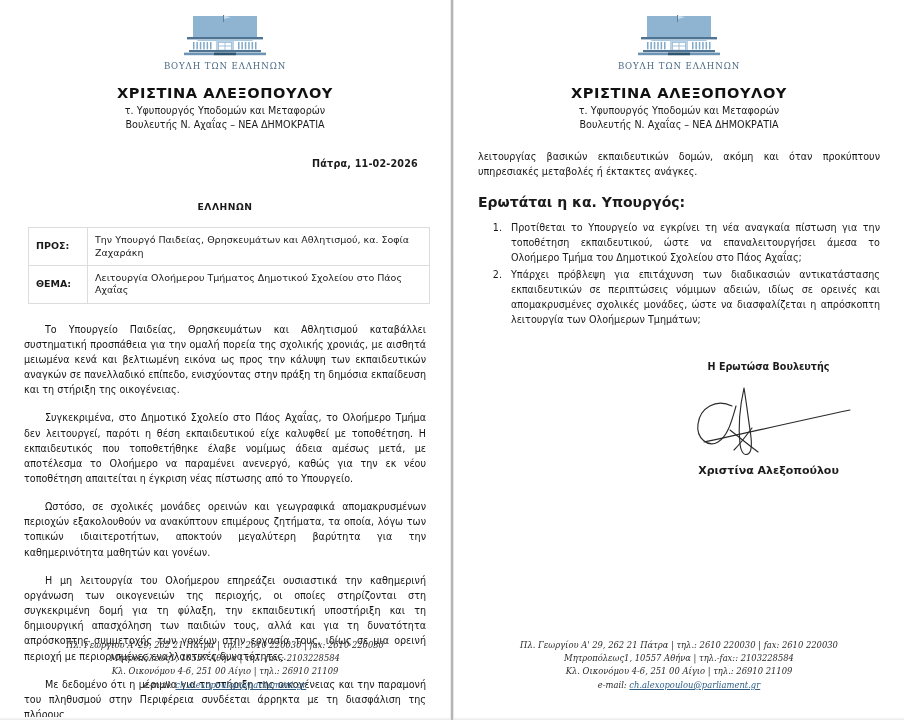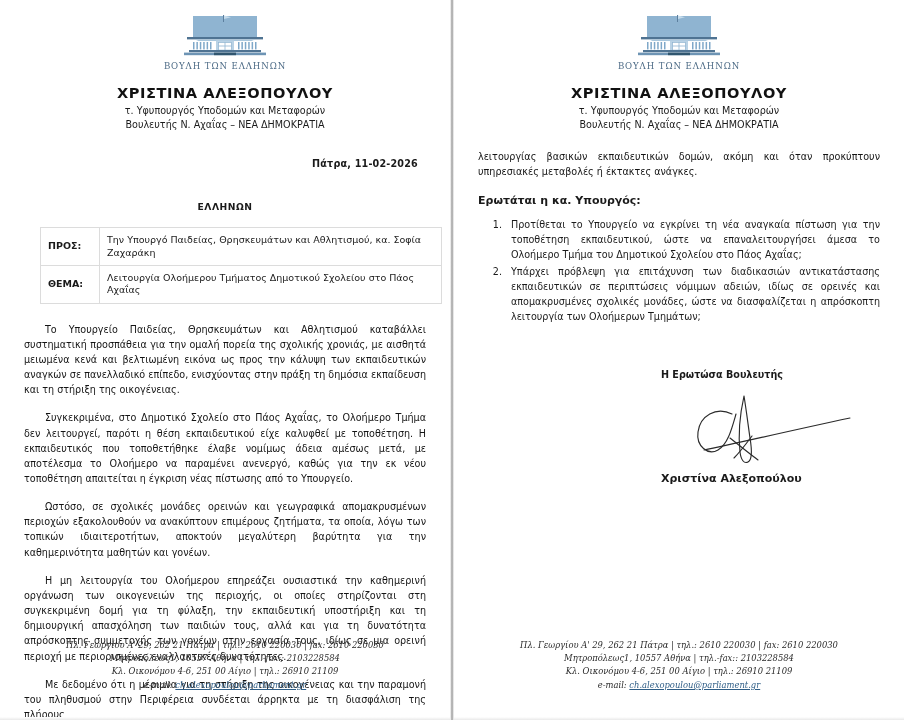--- a/index.html
+++ b/index.html
@@ -84,21 +84,21 @@
   .doc-kind {
     text-align: center;
     font-size: 9.2px;
     font-weight: bold;
     letter-spacing: 0.5px;
     margin: 32px 0 0 0;
   }
 
   
   .meta-table {
-    margin: 15px 0 0 16px;
+    margin: 15px 0 0 4px;
     width: 100%;
     border-collapse: collapse;
     table-layout: fixed;
     padding-left: 39px;
   }
   .meta-table td {
     border: 1px solid #dcdcdc;
     padding: 6px 5px 6px 7px;
     font-size: 9.5px;
     line-height: 1.3;
@@ -118,41 +118,41 @@
     line-height: 1.58;
     text-align: justify;
     text-indent: 21px;
     margin: 0 0 13px 0;
     color: #141414;
   }
   .para-cont {
     text-indent: 0;
   }
   .ask-line {
-    font-size: 11px;
+    font-size: 14px;
     font-weight: bold;
     margin: 14px 0 10px 0;
   }
   ol.questions {
     margin: 0;
     padding-left: 27px;
     list-style-position: outside;
   }
   ol.questions li {
     font-size: 9.6px;
     line-height: 1.58;
     text-align: justify;
     margin-bottom: 2px;
     padding-left: 6px;
   }
 
   
   .sign-block {
-    margin-top: 44px;
-    text-align: left;
+    margin-top: 33px;
+    text-align: center;
     width: 215px;
     margin-left: auto;
     margin-right: 4px;
   }
   .sign-title {
     font-size: 9.6px;
     font-weight: bold;
     margin: 0;
   }
   .sign-scribble {

